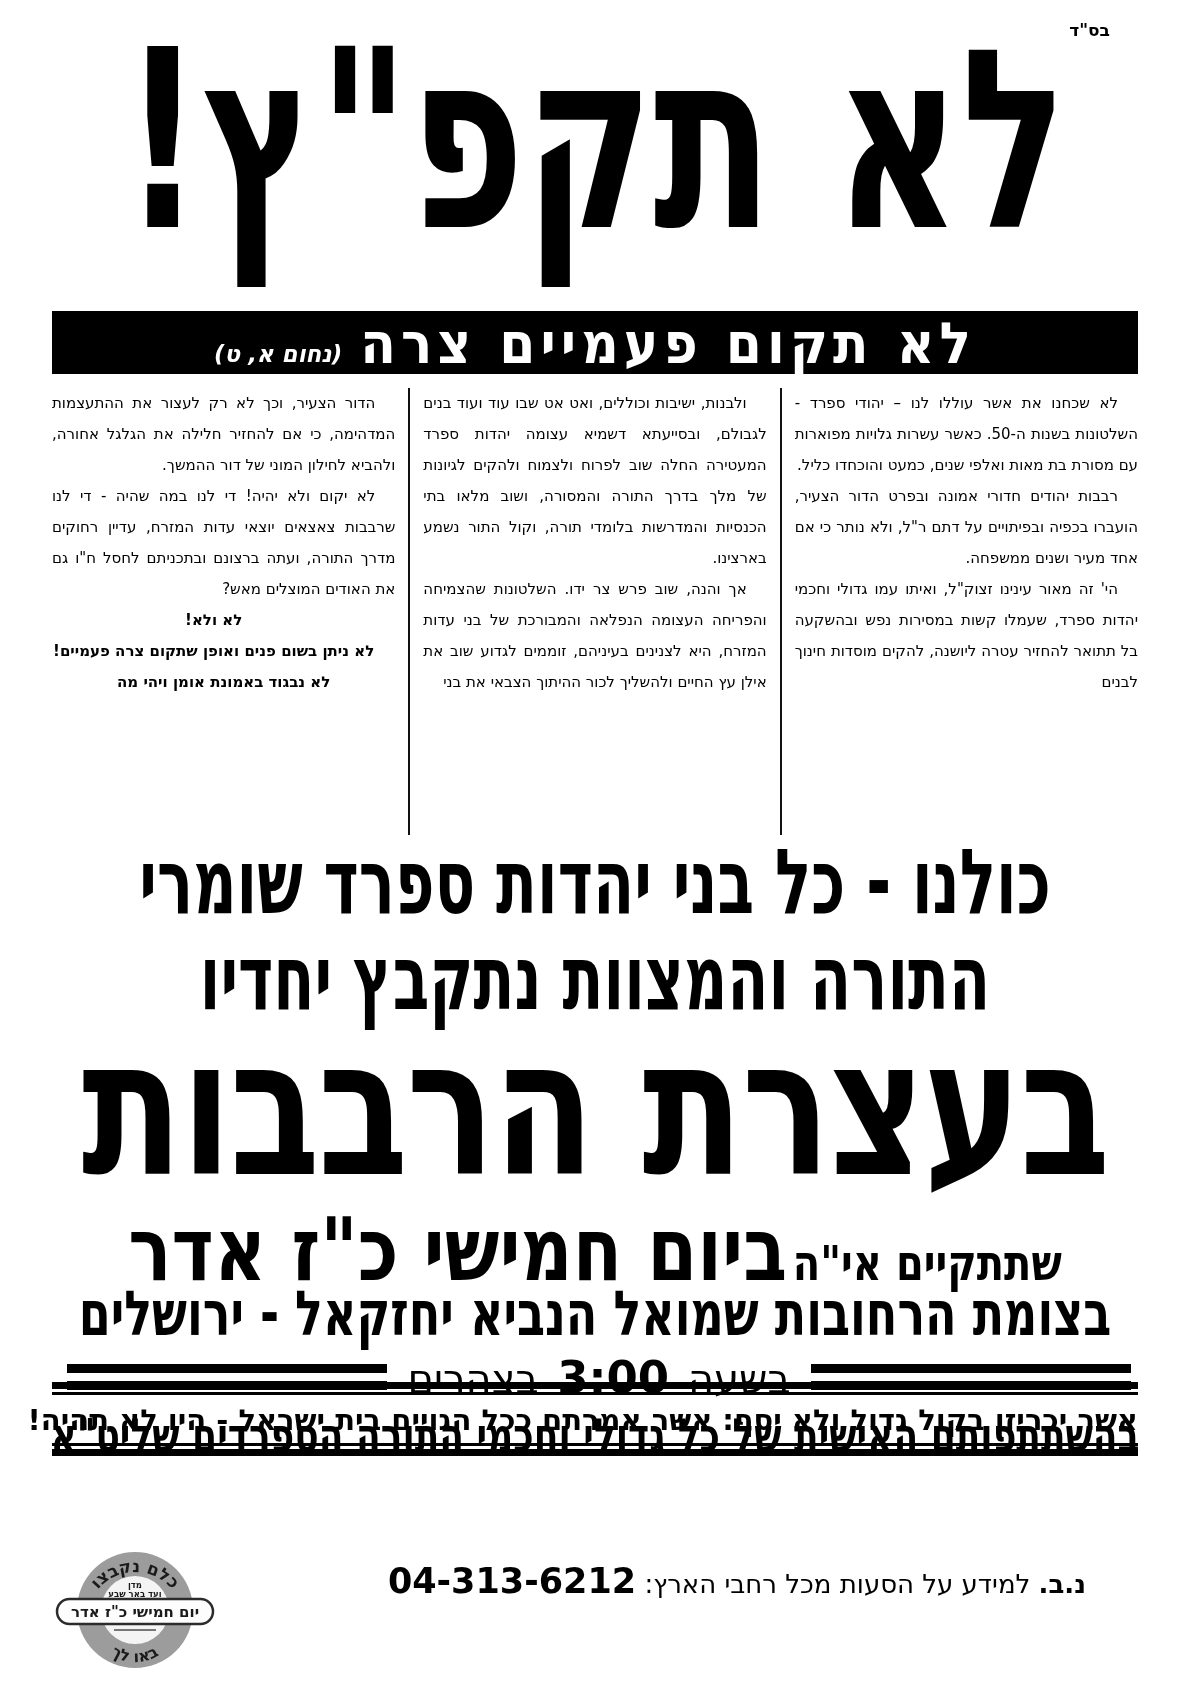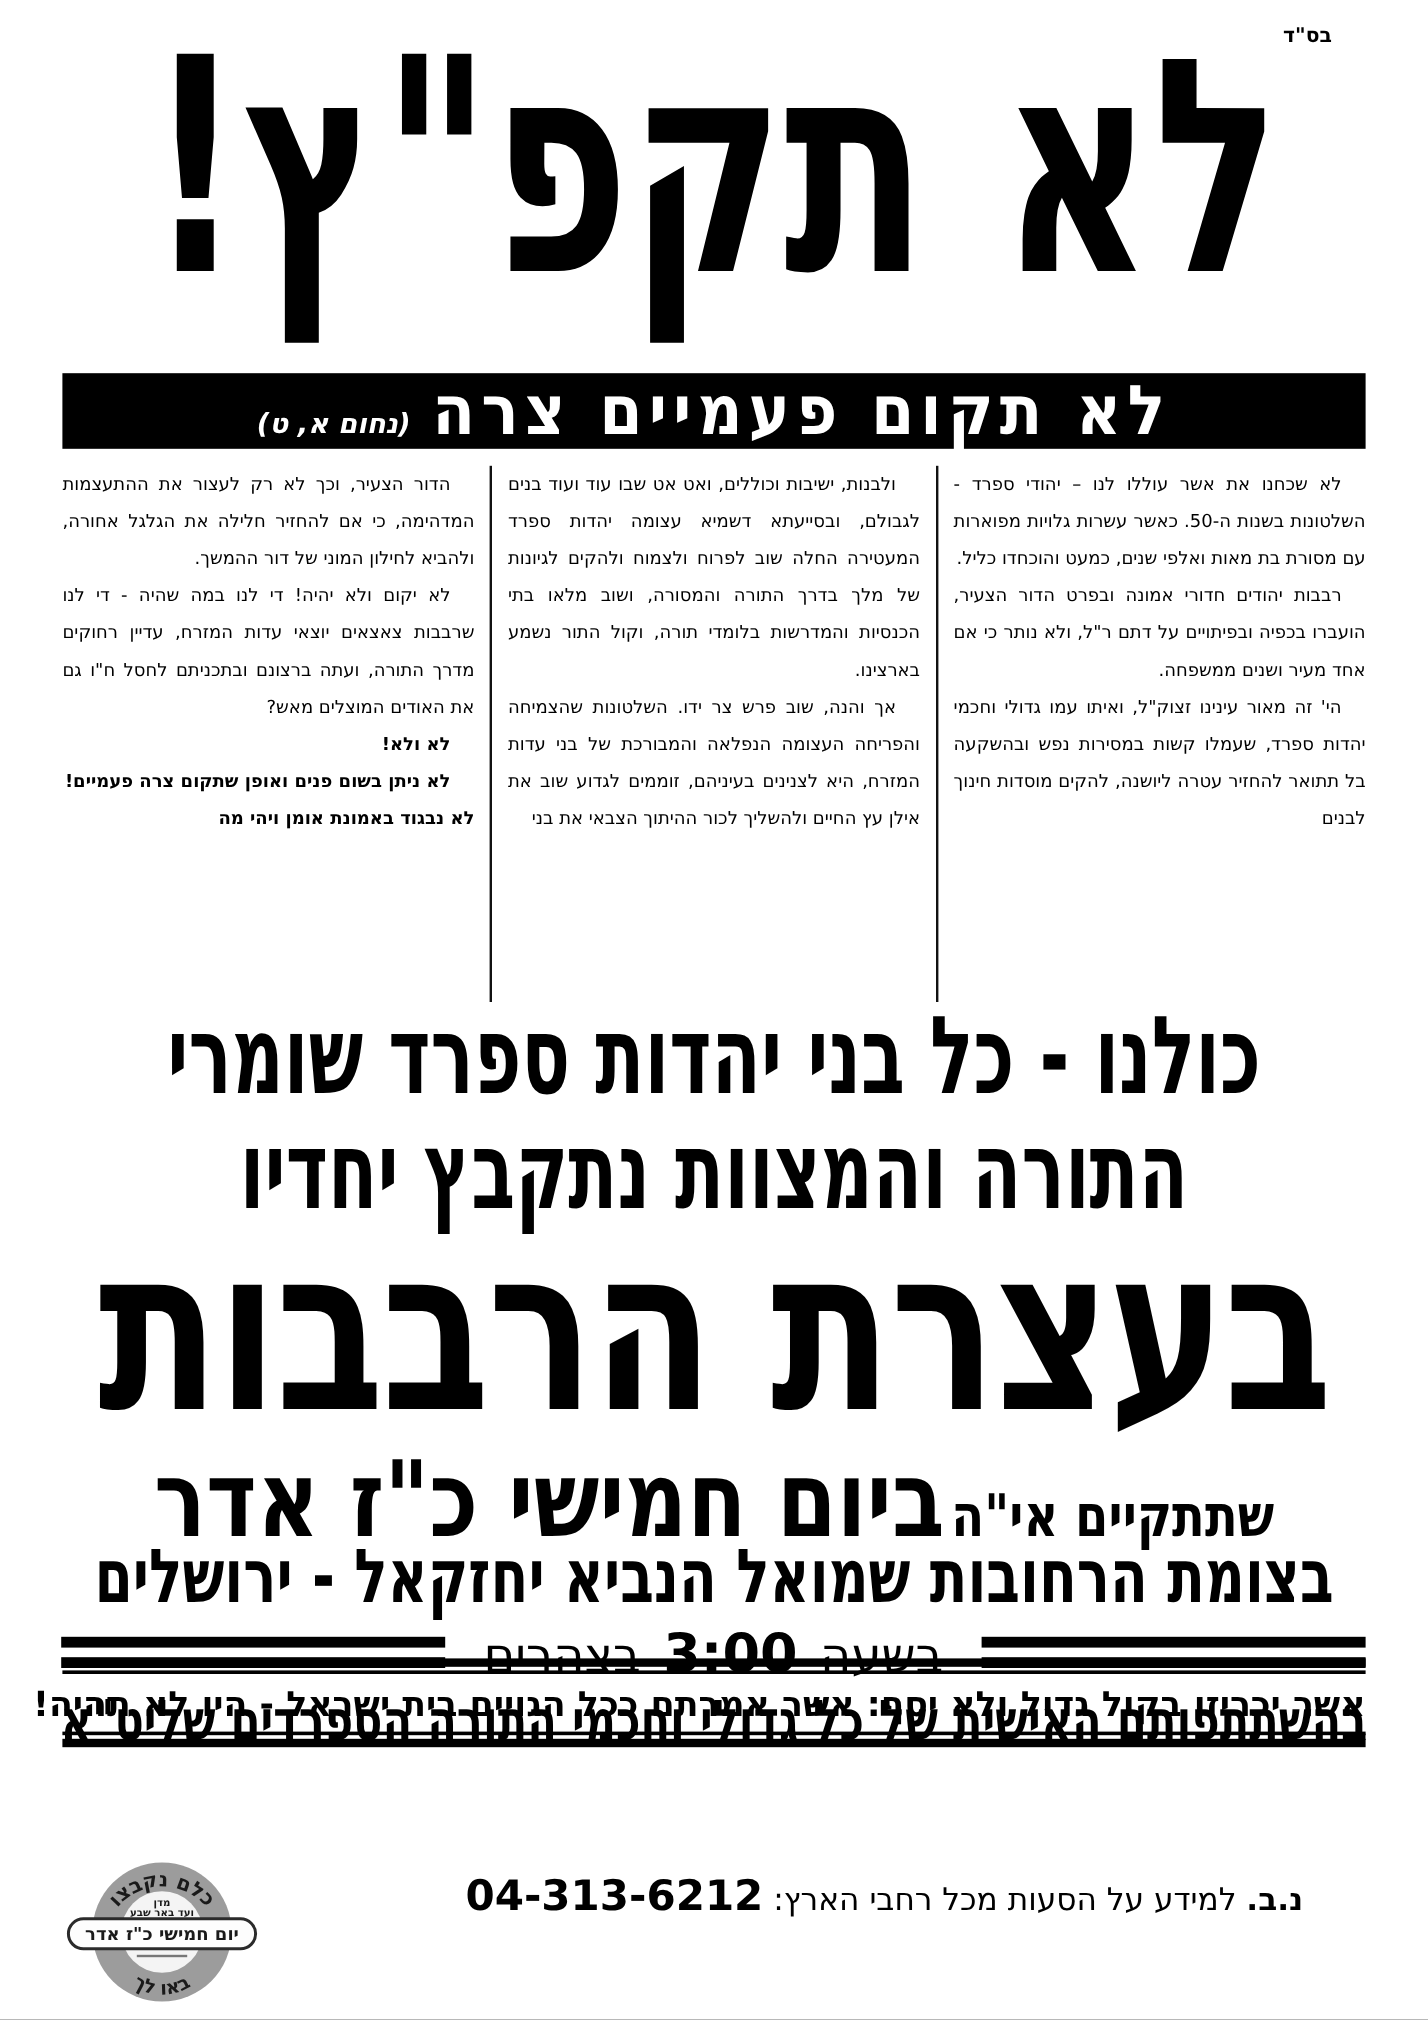--- a/index.html
+++ b/index.html
@@ -28,40 +28,40 @@
     position:absolute;top:388px;left:52px;right:52px;height:447px;
     display:flex;overflow:hidden;
   }
   .col{
     flex:1 1 0;padding:0 13px;font-size:15px;line-height:31px;text-align:justify;
   }
   .col:first-child{padding-right:0;}
   .col:last-child{padding-left:0;}
   .col + .col{border-right:2px solid #111;}
   .col p{margin:0;text-indent:20px;}
-  .col p.bold-para{font-weight:bold;text-align:right;}
+  .col p.bold-para{font-weight:bold;text-align:center;}
   
   .h-line{position:absolute;left:20px;right:20px;text-align:center;white-space:nowrap;}
   .h-line > span{display:inline-block;font-weight:bold;transform-origin:50% 0;}
   .h1{top:836px;}
   .h2{top:932px;}
   .h1 > span,.h2 > span{font-size:60px;line-height:60px;transform:scaleY(1.5);}
   .mega{top:1014px;}
   .mega > span{font-size:148px;line-height:148px;transform:scaleY(1.28);letter-spacing:-2px;}
   .when{top:1198px;}
   .when > span{transform:scaleY(1.22);}
   .when .date-main{font-size:72px;font-weight:bold;}
   .when .date-prefix{font-size:40px;font-weight:bold;}
   .when-wrap{display:inline-block;white-space:nowrap;}
   .where{top:1280px;}
   .where > span{font-size:46px;line-height:50px;transform:scaleY(1.35);}
   
   .time-row{
     position:absolute;top:1352px;left:60px;right:52px;height:50px;
-    display:flex;align-items:center;justify-content:flex-start;gap:32px;
+    display:flex;align-items:center;justify-content:center;gap:20px;
   }
   .rules{flex:0 0 320px;}
   .rule-b{height:9px;background:#000;}
   .rule-sp{height:8px;}
   .time-text{white-space:nowrap;font-size:40px;font-weight:normal;}
   .time-hour{font-size:45px;font-weight:bold;padding:0 6px;}
   .participation{top:1410px;}
   .participation > span{font-size:36px;line-height:40px;transform:scaleY(1.3);}
   
   .proc-box{position:absolute;top:1382px;left:52px;right:52px;}

